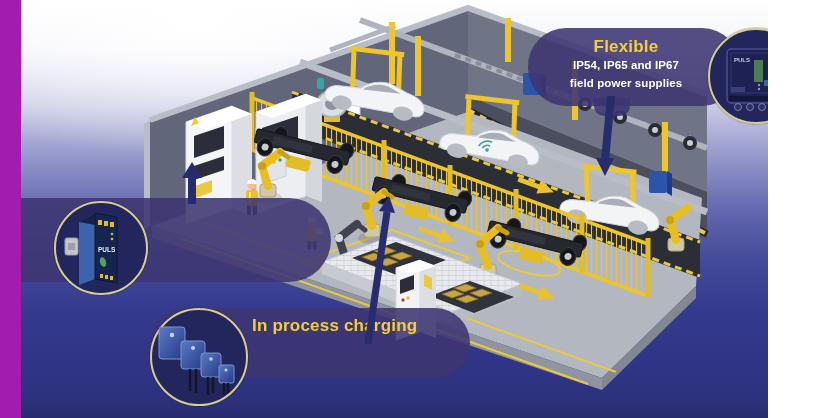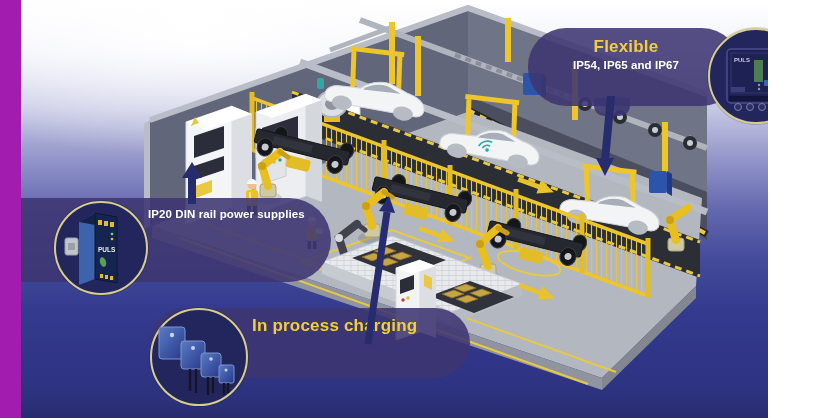--- a/index.html
+++ b/index.html
@@ -327,20 +327,21 @@
       <path d="M-7,-6 A10,10 0 0 1 7,-6" fill="none" stroke="#2fa9a4" stroke-width="1.6"></path>
     </g>
   </svg>
 
   <div class="bubble" style="left:528px;top:28px;width:212px;height:78px;border-radius:38px;">
     <div class="tab" style="left:66px;top:70px;width:36px;height:18px;border-radius:0 0 10px 10px;"></div>
   </div>
   <div class="callout-text" style="left:536px;top:37px;width:180px;text-align:center;">
     <div class="callout-title" style="color:#f2cf3a;">Flexible</div>
     <div class="callout-line" style="color:#ffffff;">IP54, IP65 and IP67</div>
+    <div class="callout-line" style="color:#ffffff;">field power supplies</div>
   </div>
   <div class="badge" style="left:708px;top:28px;width:92px;height:92px;">
     <svg width="92" height="92" viewBox="-46 -46 92 92">
       <rect x="-29" y="-27" width="58" height="54" rx="4" fill="#1d2153" stroke="#4a4e8c" stroke-width="1.5"></rect>
       <rect x="-25" y="-23" width="50" height="40" fill="none" stroke="#343870" stroke-width="1"></rect>
       <text x="-22" y="-14" font-size="6" font-weight="bold" fill="#c9cce0">PULS</text>
       <rect x="-2" y="-16" width="9" height="22" fill="#4f7d53"></rect>
       <circle cx="3" cy="9" r="1.2" fill="#8f93c9"></circle>
         <circle cx="3" cy="13" r="1.2" fill="#8f93c9"></circle>
       <rect x="8" y="4" width="15" height="6" fill="#3b63ae"></rect>
@@ -350,21 +351,20 @@
         <circle cx="-18" cy="31" r="3.5"></circle>
           <circle cx="-6" cy="31" r="3.5"></circle>
           <circle cx="6" cy="31" r="3.5"></circle>
           <circle cx="18" cy="31" r="3.5"></circle>
       </g>
     </svg>
   </div>
 
   <div class="bubble" style="left:21px;top:198px;width:310px;height:84px;border-radius:0 42px 42px 0;"></div>
   <div class="callout-text" style="left:148px;top:206px;width:180px;text-align:left;">
-    <div class="callout-line" style="color:#ffffff;">IP20 DIN rail power supplies</div>
   </div>
   <div class="badge" style="left:54px;top:201px;width:90px;height:90px;">
     <svg width="90" height="90" viewBox="-45 -45 90 90">
       <rect x="-36" y="-10" width="13" height="17" rx="2" fill="#c2c5cc" stroke="#9b9fa8"></rect>
       <rect x="-33" y="-5" width="7" height="7" fill="#9b9fa8"></rect>
       <polygon points="-22,-26 -6,-35 -6,31 -22,37" fill="#3b63ae"></polygon>
       <polygon points="-22,-26 -6,-35 16,-31 0,-22" fill="#17204a"></polygon>
       <polygon points="-6,-35 16,-31 16,35 -6,31" fill="#16254f" stroke="#0d1835"></polygon>
       <g fill="#e3bd27">
           <rect x="-3" y="-28" width="4" height="5"></rect>

